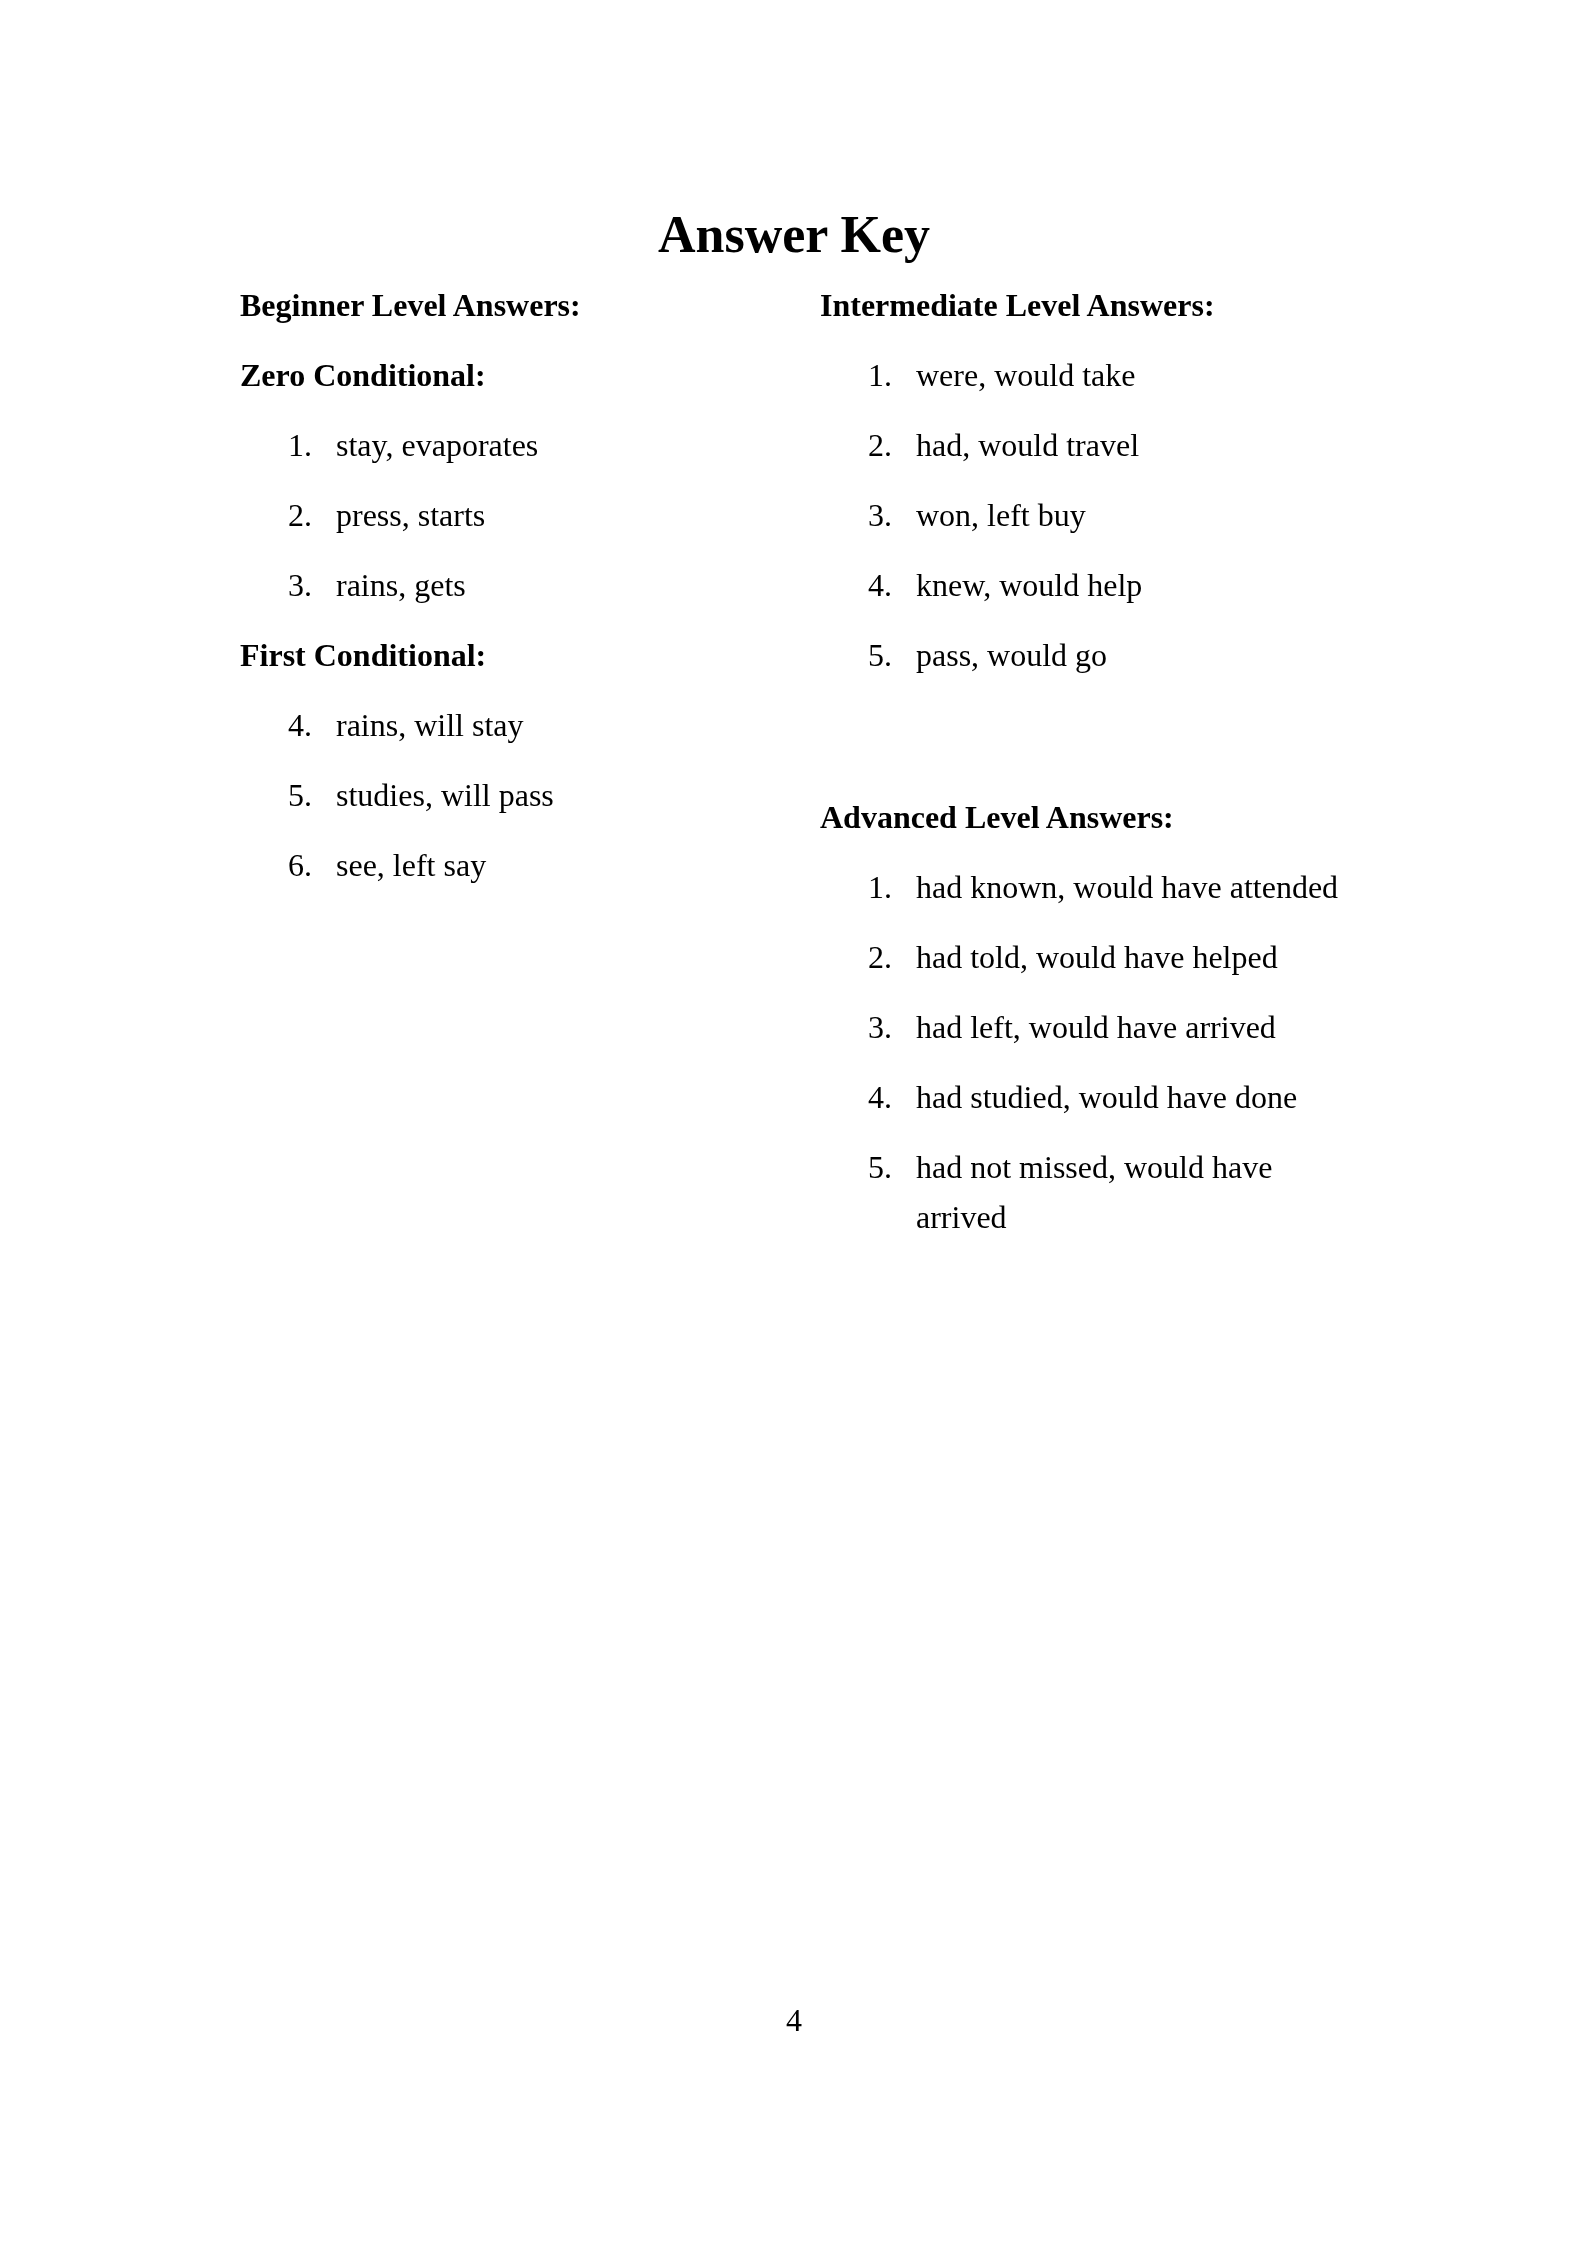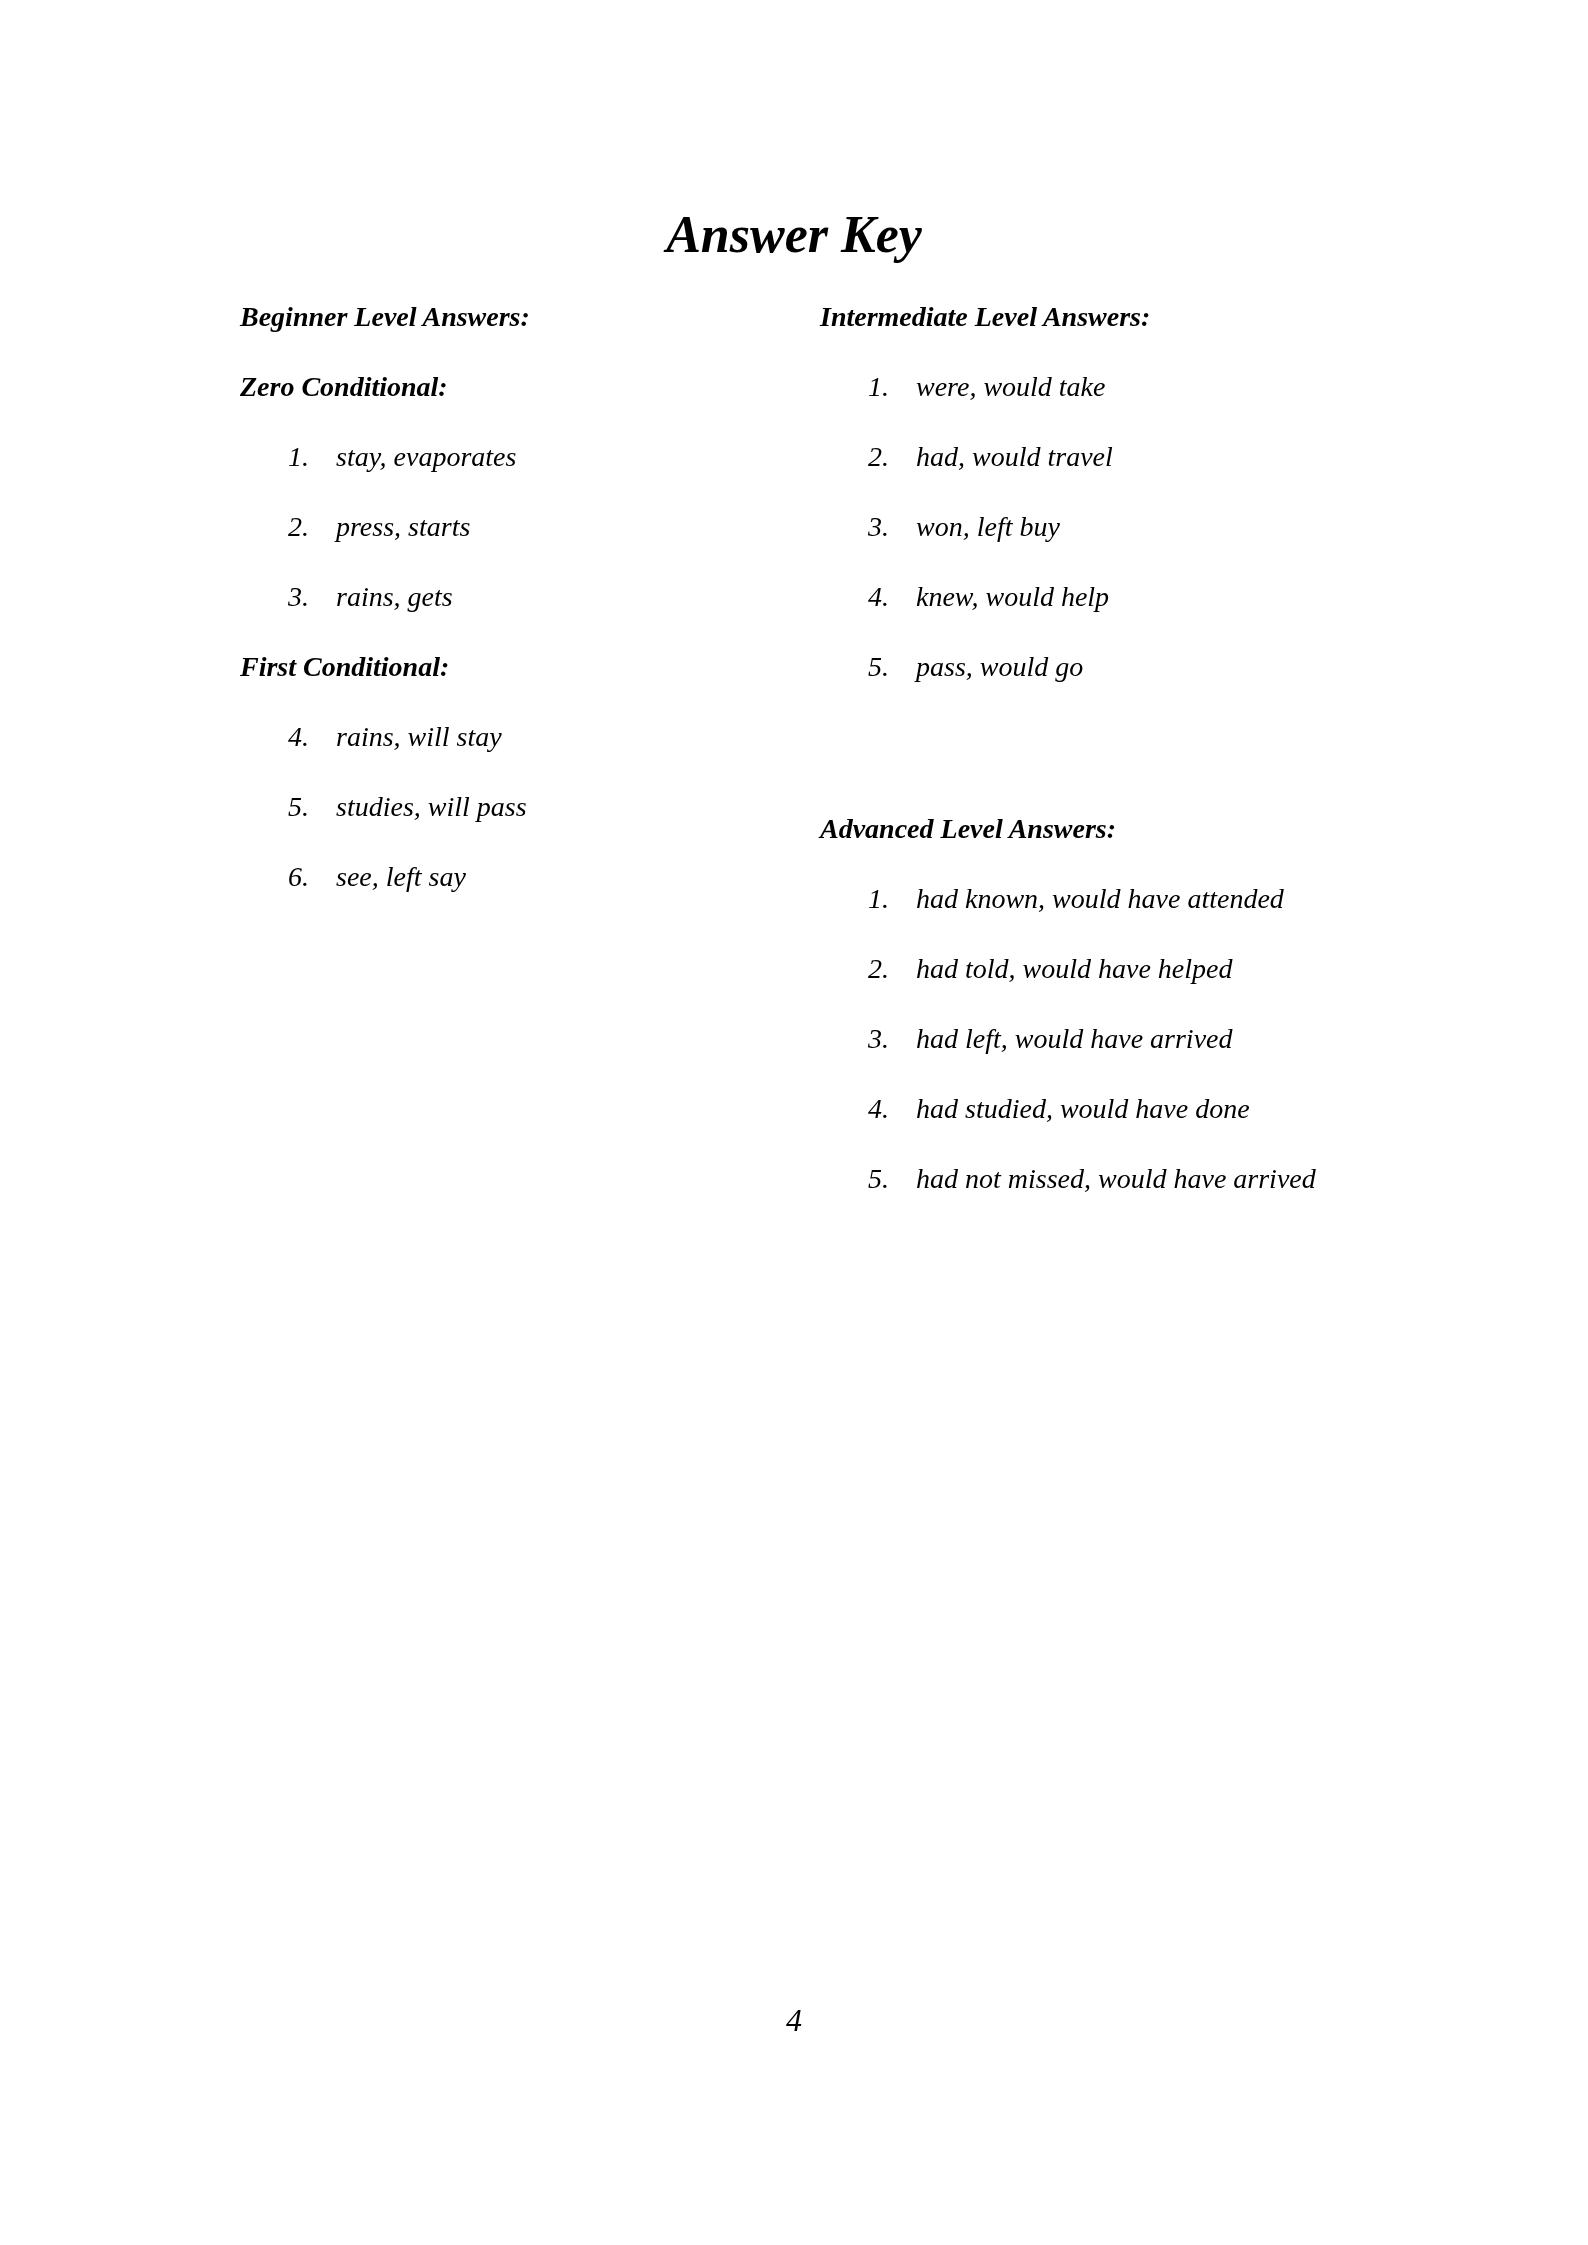--- a/index.html
+++ b/index.html
@@ -12,37 +12,36 @@
     height: 2245px;
     font-family: "Liberation Serif", "DejaVu Serif", serif;
     color: #000000;
   }
   .page {
     position: relative;
     width: 1588px;
     height: 2245px;
     background: #ffffff;
     overflow: hidden;
-    font-style: italic;
   }
   .doc-title {
     position: absolute;
     top: 205px;
     left: 0;
     width: 100%;
     text-align: center;
     font-size: 52px;
     font-weight: bold;
     line-height: 60px;
     white-space: nowrap;
   }
   .col {
     position: absolute;
-    top: 292px;
-    font-size: 28px;
+    top: 280px;
+    font-size: 32px;
     line-height: 50px;
   }
   .col-left  { left: 240px; width: 520px; }
   .col-right { left: 820px; width: 536px; }
 
   .col p.h {
     margin: 0 0 20px 0;
     font-weight: bold;
   }
   .col p.h.gap-above {

